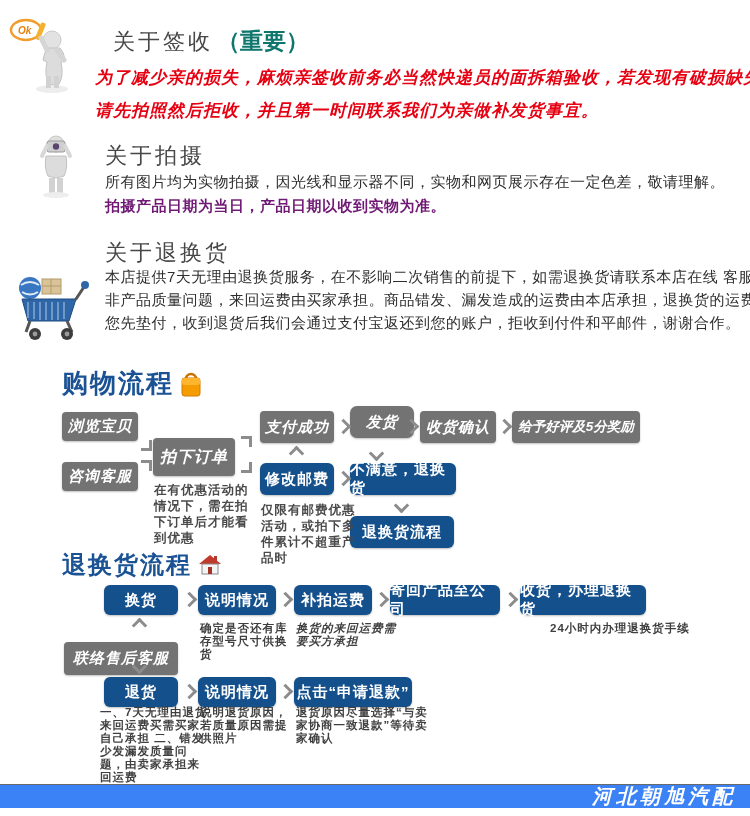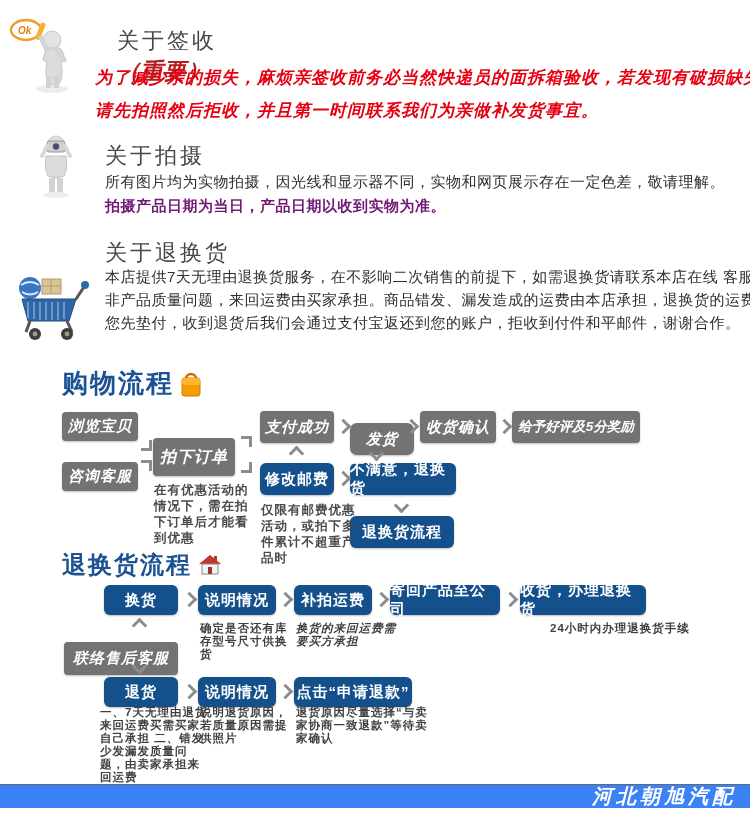--- a/index.html
+++ b/index.html
@@ -3,21 +3,21 @@
 <meta charset="utf-8">
 <style>
   html,body{margin:0;padding:0;background:#fff;}
   .page{
     position:relative;width:750px;height:816px;background:#ffffff;overflow:hidden;
     font-family:"Liberation Sans",sans-serif;color:#2e2e2e;
   }
   
   .h-row{position:absolute;display:flex;align-items:baseline;}
   .h1{font-size:22px;color:#474747;letter-spacing:3px;}
-  .h1-note{font-size:23px;color:#b91c1c;font-weight:bold;font-style:italic;
+  .h1-note{font-size:23px;color:#0f766e;font-weight:bold;
     font-family:"DejaVu Serif",serif;margin-left:4px;}
   
   .redline{position:absolute;color:#e60012;font-weight:bold;font-style:italic;
     font-family:"DejaVu Serif",serif;font-size:17px;white-space:nowrap;letter-spacing:1px;}
   
   .bodyline{position:absolute;font-size:15px;color:#2e2e2e;white-space:nowrap;letter-spacing:0.5px;}
   .bold{font-weight:bold;color:#701a75;}
   
   .flowtitle{position:absolute;font-size:26px;font-weight:bold;color:#1a5293;letter-spacing:2px;
     display:flex;align-items:center;gap:6px;}
@@ -57,21 +57,21 @@
     <text x="10" y="18" font-size="10" font-style="italic" font-weight="bold" fill="#e8820c">Ok</text>
     <rect x="30" y="6" width="5" height="18" rx="2" fill="#f5b12e" transform="rotate(22 32 15)"></rect>
     <circle cx="44" cy="24" r="9" fill="#e2e2e2" stroke="#c8c8c8"></circle>
     <path d="M40 32 q-4 4 -5 12 l 4 2 q-3 14 2 22 l5 1 l5 -1 q5 -8 2 -22 l4 -2 q-1 -8 -5 -12 z" fill="#dcdcdc" stroke="#c2c2c2"></path>
     <path d="M39 34 L33 22" stroke="#d5d5d5" stroke-width="5" stroke-linecap="round"></path>
     <path d="M49 34 L56 44" stroke="#d5d5d5" stroke-width="5" stroke-linecap="round"></path>
     <ellipse cx="44" cy="73" rx="16" ry="4" fill="#ededed"></ellipse>
     <rect x="38" y="60" width="5" height="12" fill="#d2d2d2"></rect>
     <rect x="46" y="60" width="5" height="12" fill="#d2d2d2"></rect>
   </svg>
-  <div class="h-row" style="left:113px;top:26px;flex-direction:column;">
+  <div class="h-row" style="left:113px;top:26px;">
     <span class="h1">关于签收</span>
     <span class="h1-note">（重要）</span>
   </div>
   <div class="redline" style="left:95px;top:66px;">为了减少亲的损失，麻烦亲签收前务必当然快递员的面拆箱验收，若发现有破损缺失，</div>
   <div class="redline" style="left:95px;top:99px;">请先拍照然后拒收，并且第一时间联系我们为亲做补发货事宜。</div>
 
   <svg class="abs" style="left:32px;top:134px;" width="48" height="64" viewBox="0 0 48 64">
     <circle cx="24" cy="10" r="8" fill="#e0e0e0" stroke="#c6c6c6"></circle>
     <rect x="15" y="7" width="18" height="11" rx="2" fill="#cfcfcf" stroke="#9a9a9a"></rect>
     <circle cx="24" cy="12.5" r="3.2" fill="#5a4470"></circle>
@@ -116,21 +116,21 @@
       <path d="M6 10 a5 5 0 0 1 10 0" fill="none" stroke="#c96f00" stroke-width="2.5"></path>
       <rect x="2" y="9" width="18" height="18" rx="2.5" fill="#f59d00" stroke="#d07c00"></rect>
       <rect x="2" y="9" width="18" height="7" rx="2.5" fill="#ffb62e" stroke="none"></rect>
     </svg>
   </div>
 
   <div class="node red-node" style="left:62px;top:412px;width:76px;height:29px;">浏览宝贝</div>
   <div class="node red-node" style="left:62px;top:462px;width:76px;height:29px;">咨询客服</div>
   <div class="node red-node lg" style="left:153px;top:438px;width:82px;height:38px;">拍下订单</div>
   <div class="node red-node" style="left:260px;top:411px;width:74px;height:32px;">支付成功</div>
-  <div class="node red-node" style="left:350px;top:423px;width:64px;height:32px;border-radius:7px;">发货</div>
+  <div class="node red-node" style="left:350px;top:406px;width:64px;height:32px;border-radius:7px;">发货</div>
   <div class="node red-node" style="left:420px;top:411px;width:76px;height:32px;">收货确认</div>
   <div class="node red-node sm" style="left:512px;top:411px;width:128px;height:32px;">给予好评及5分奖励</div>
   <div class="node blue-node" style="left:260px;top:463px;width:74px;height:32px;">修改邮费</div>
   <div class="node blue-node" style="left:350px;top:463px;width:106px;height:32px;">不满意，退换货</div>
   <div class="node blue-node" style="left:350px;top:516px;width:104px;height:32px;">退换货流程</div>
 
   <div class="snote" style="left:154px;top:482px;width:100px;">在有优惠活动的情况下，需在拍下订单后才能看到优惠</div>
   <div class="snote" style="left:261px;top:502px;width:98px;">仅限有邮费优惠活动，或拍下多件累计不超重产品时</div>
 
   <i class="chev c-dr" style="left:141px;top:440px;"></i>

